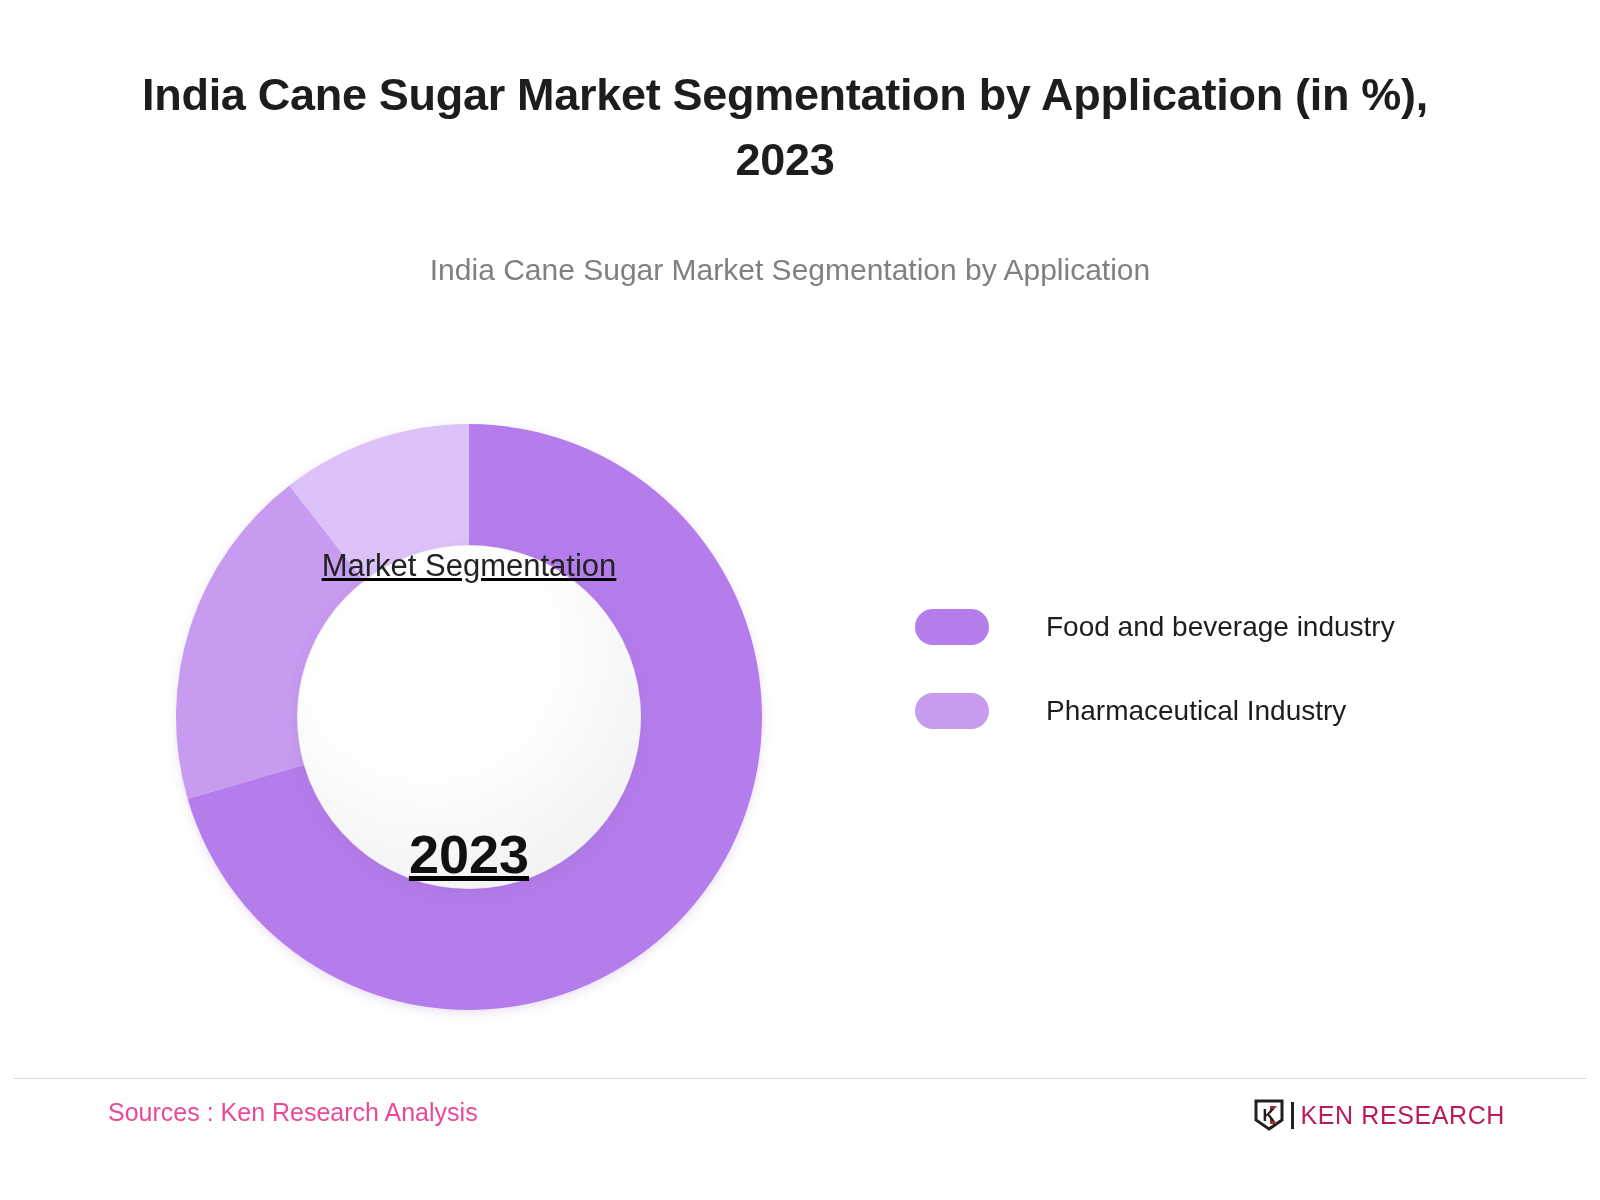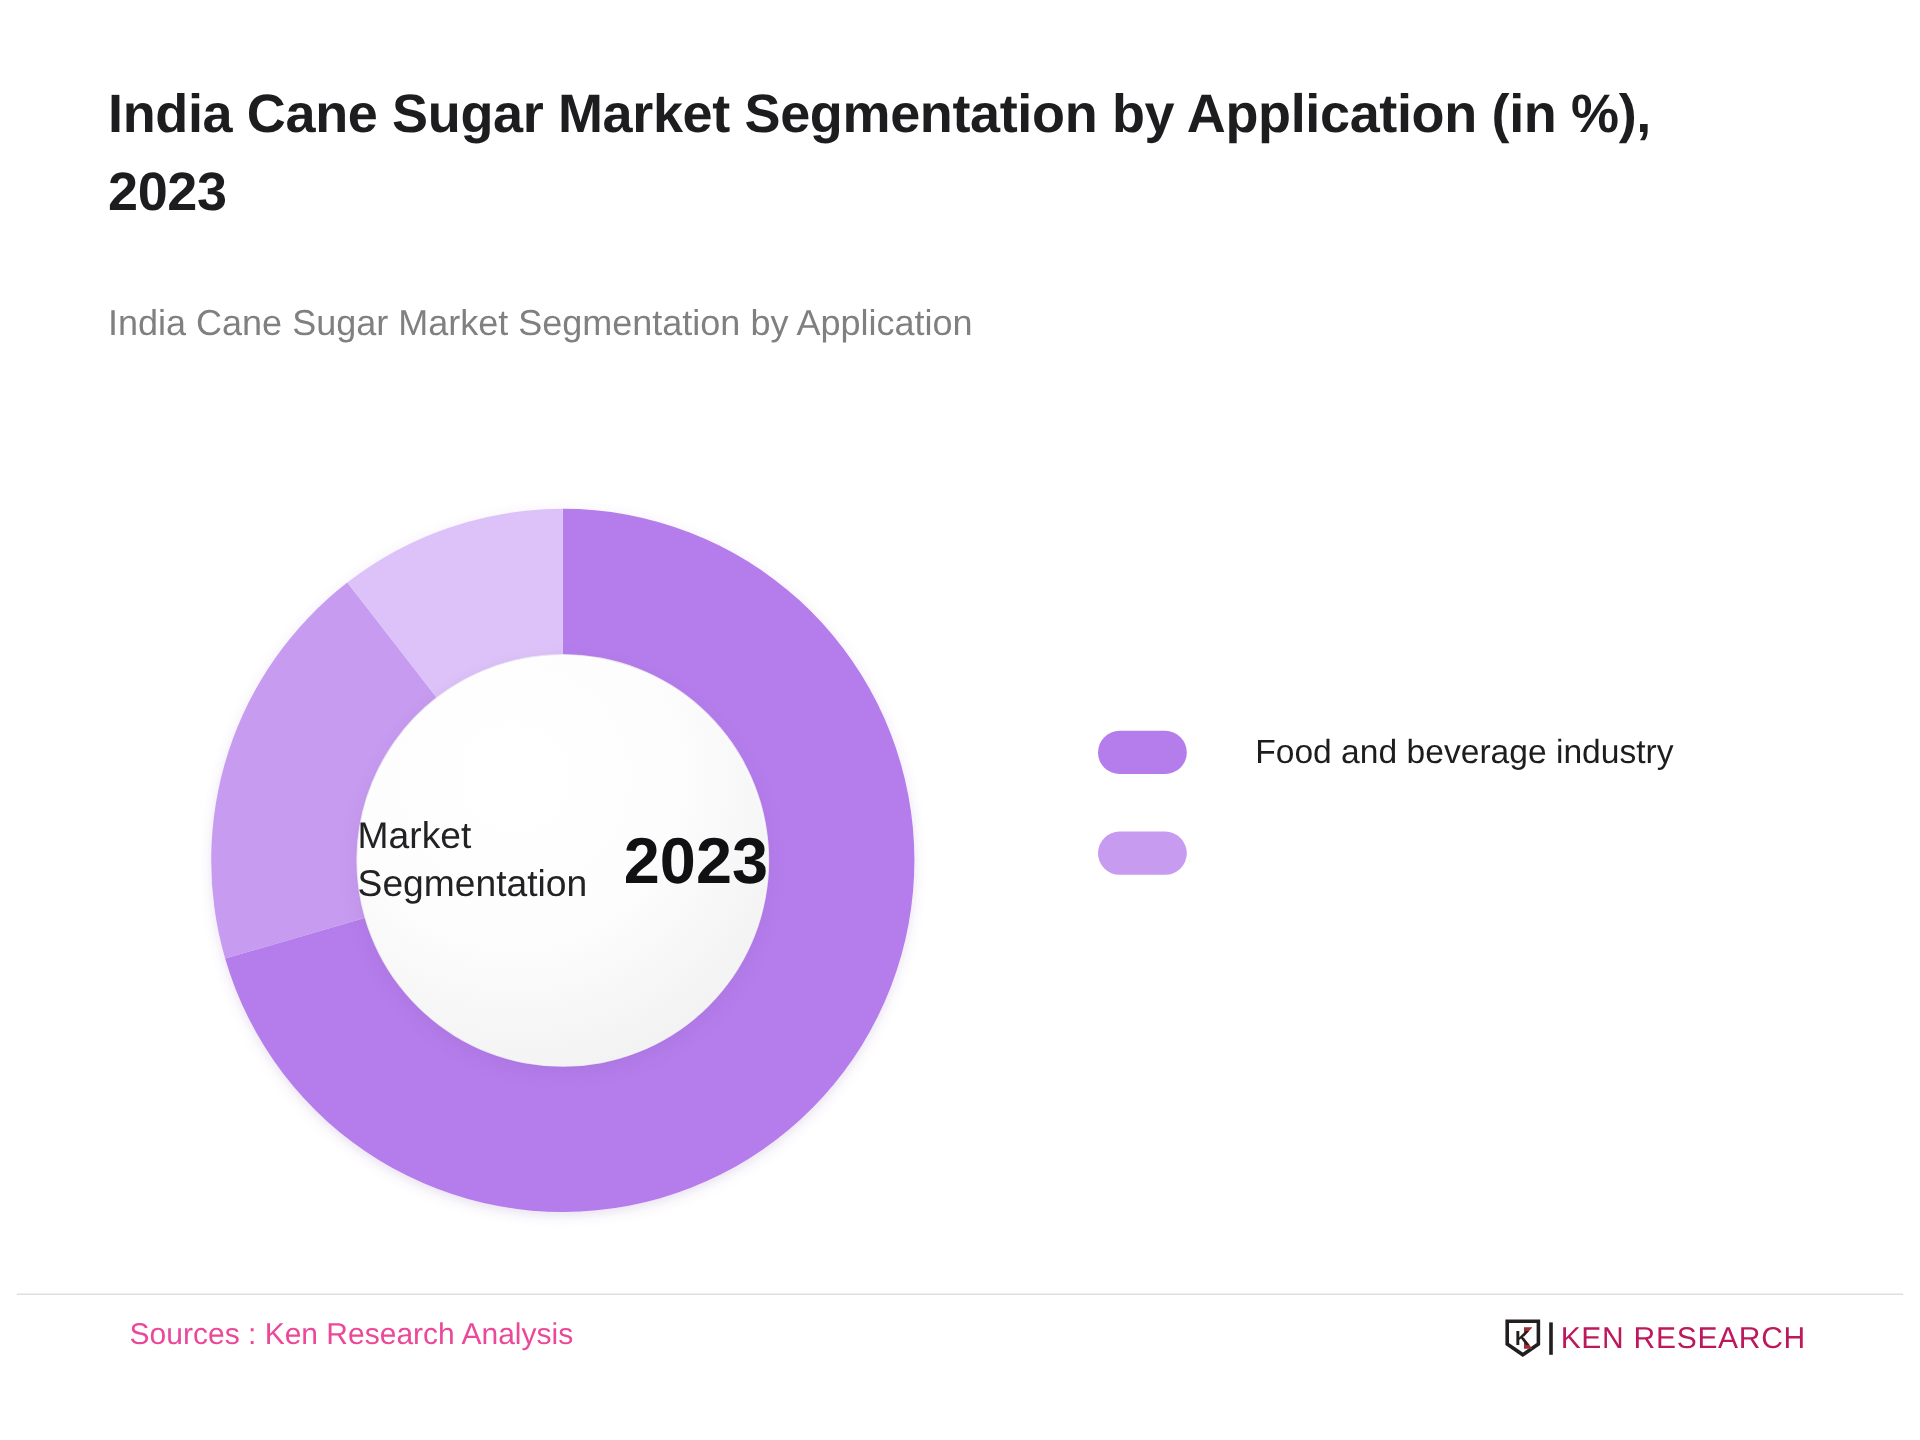--- a/index.html
+++ b/index.html
@@ -21,20 +21,21 @@
     background: #ffffff;
     box-sizing: border-box;
   }
 
   
   .header {
     position: absolute;
     left: 90px;
     top: 62px;
     width: 1400px;
+    text-align: center;
   }
   .chart-title {
     margin: 0;
     font-size: 45px;
     line-height: 1.45;
     font-weight: bold;
     color: #1d1d1f;
     letter-spacing: -0.3px;
     max-width: 1390px;
   }
@@ -75,23 +76,24 @@
     left: 50%;
     top: 50%;
     width: 342px;
     height: 342px;
     margin-left: -171px;
     margin-top: -171px;
     border-radius: 50%;
     background: radial-gradient(circle at 38% 30%, #ffffff 0%, #fdfdfd 42%, #ececee 100%);
     box-shadow: 0 6px 16px rgba(90, 60, 130, 0.10), inset 0 1px 2px rgba(255,255,255,0.9);
     display: flex;
-    flex-direction: row;
+    flex-direction: column;
     align-items: center;
-    justify-content: flex-end;
+    justify-content: space-between;
+    text-decoration: underline;
   }
   .hole-label {
     font-size: 31px;
     color: #222224;
     font-weight: normal;
     line-height: 1.3;
   }
   .hole-value {
     font-size: 54px;
     color: #111113;
@@ -203,20 +205,21 @@
       </div>
     </div>
 
     <div class="legend" id="legend">
         <div class="legend-item">
           <span class="legend-swatch" style="background: rgb(181, 125, 236);"></span>
           <span class="legend-label">Food and beverage industry</span>
         </div>
         <div class="legend-item">
           <span class="legend-swatch" style="background: rgb(199, 155, 240);"></span>
+          <span class="legend-label">Pharmaceutical Industry</span>
         </div>
       </div>
 
   </div>
 
   <div class="footer-rule"></div>
   <div class="source-text">Sources : Ken Research Analysis</div>
 
   <div class="brand">
     <span class="brand-mark">

